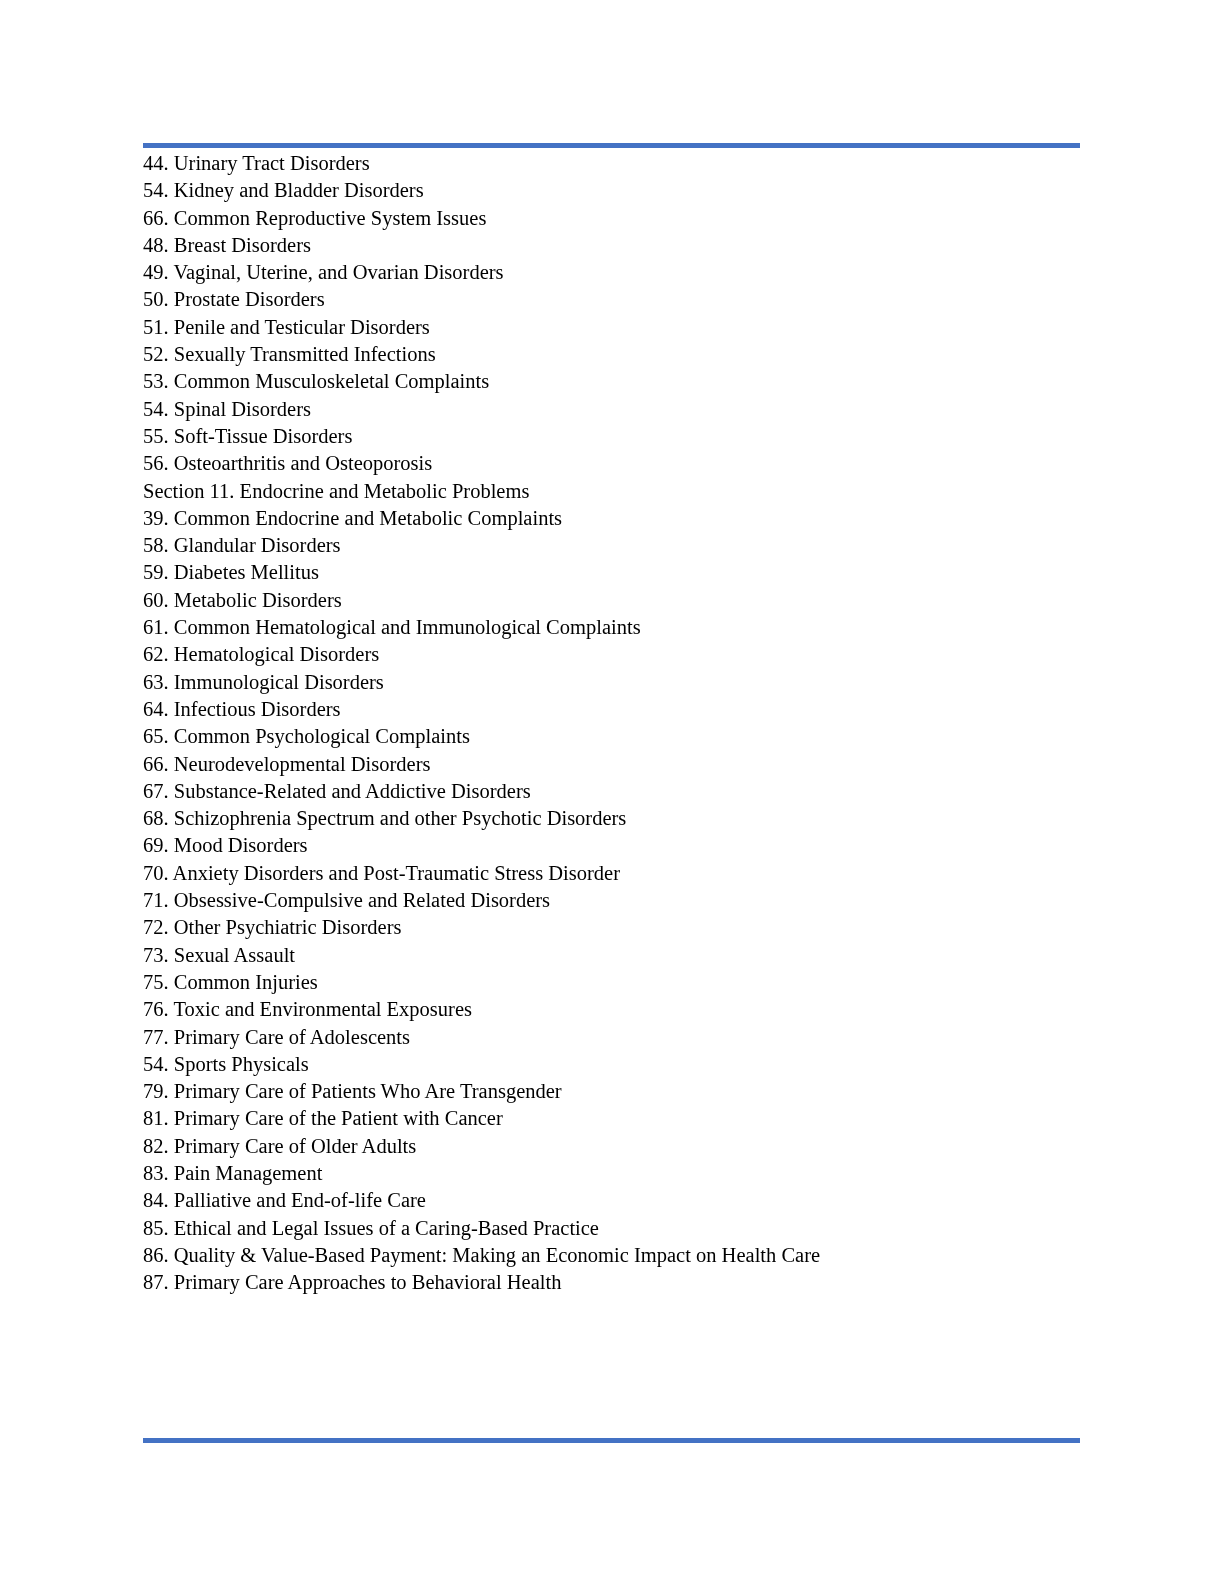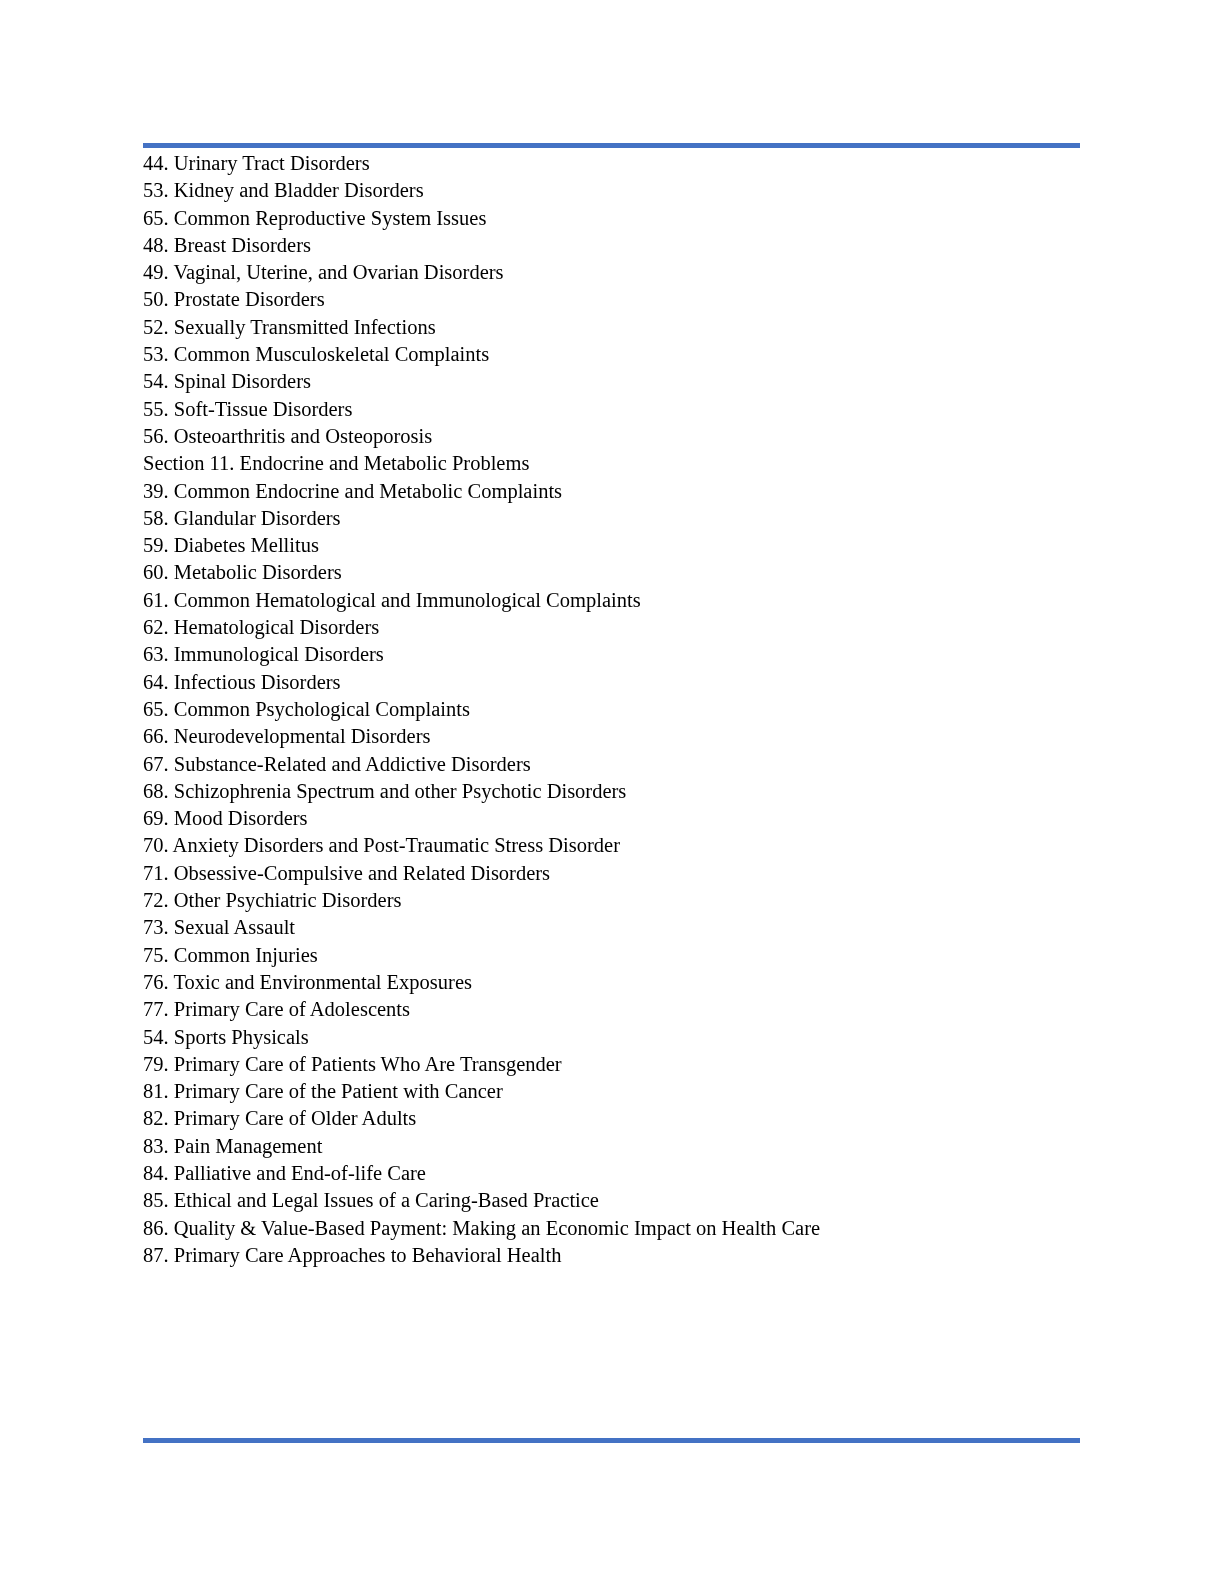--- a/index.html
+++ b/index.html
@@ -42,25 +42,26 @@
   }
 </style>
 </head>
 <body>
 
 <div class="page" style="color: rgb(0, 0, 0); background: rgb(255, 255, 255);">
   <div class="content">
     <div class="rule" style="background: rgb(68, 114, 196);"></div>
     <div class="toc-list">
         <div class="toc-line">44. Urinary Tract Disorders</div>
-        <div class="toc-line">53. Kidney and Bladder Disorders</div>
-        <div class="toc-line">65. Common Reproductive System Issues</div>
+        <div class="toc-line">54. Kidney and Bladder Disorders</div>
+        <div class="toc-line">66. Common Reproductive System Issues</div>
         <div class="toc-line">48. Breast Disorders</div>
         <div class="toc-line">49. Vaginal, Uterine, and Ovarian Disorders</div>
         <div class="toc-line">50. Prostate Disorders</div>
+        <div class="toc-line">51. Penile and Testicular Disorders</div>
         <div class="toc-line">52. Sexually Transmitted Infections</div>
         <div class="toc-line">53. Common Musculoskeletal Complaints</div>
         <div class="toc-line">54. Spinal Disorders</div>
         <div class="toc-line">55. Soft-Tissue Disorders</div>
         <div class="toc-line">56. Osteoarthritis and Osteoporosis</div>
         <div class="toc-line">Section 11. Endocrine and Metabolic Problems</div>
         <div class="toc-line">39. Common Endocrine and Metabolic Complaints</div>
         <div class="toc-line">58. Glandular Disorders</div>
         <div class="toc-line">59. Diabetes Mellitus</div>
         <div class="toc-line">60. Metabolic Disorders</div>

